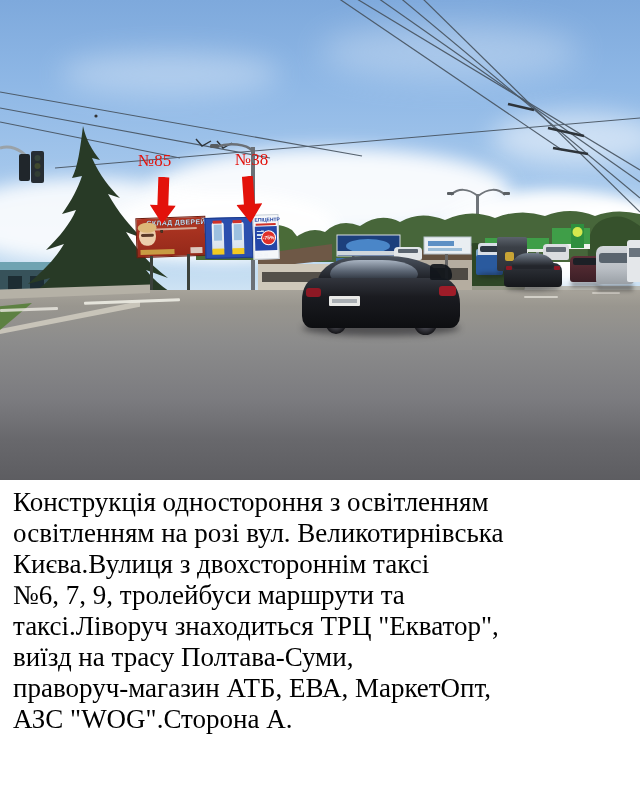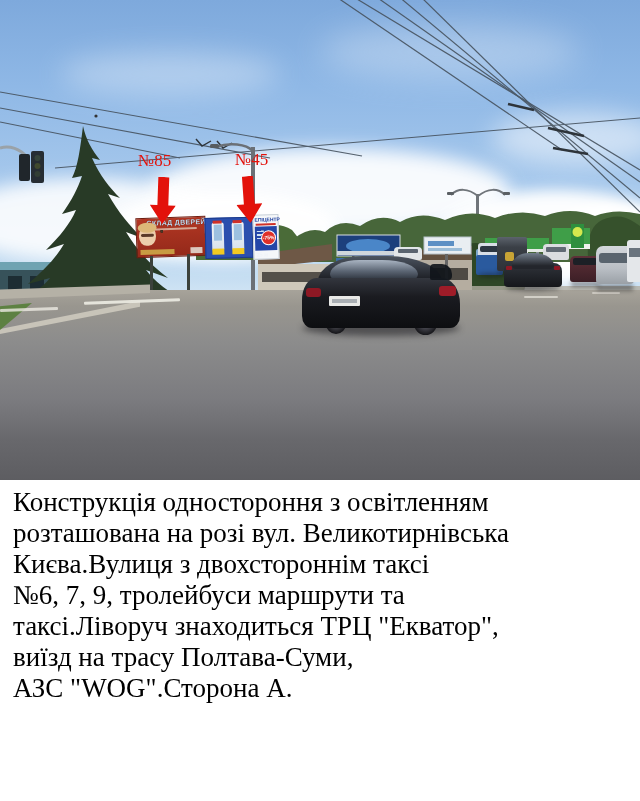--- a/index.html
+++ b/index.html
@@ -347,28 +347,29 @@
       <div class="mc-body"></div>
       <div class="mc-sidewin"></div>
       <div class="mc-tll"></div>
       <div class="mc-tlr"></div>
       <div class="mc-plate">
           <i></i>
         </div>
     </div>
 
     <div class="ann-label l85" style="color: rgb(227, 18, 11); font-family: Liberation Serif, serif;">№85</div>
-    <div class="ann-label l86" style="color: rgb(227, 18, 11);">№45</div>
+    <div class="ann-label l86" style="color: rgb(227, 18, 11);">№38</div>
     <div class="arrow a85" style="background: rgb(227, 18, 11);"></div>
     <div class="arrow a86" style="background: rgb(227, 18, 11);"></div>
   </div>
 
   <div class="caption">
     <div class="cl">Конструкція одностороння з освітленням</div>
-    <div class="cl">розташована на розі вул. Великотирнівська</div>
+    <div class="cl">освітленням на розі вул. Великотирнівська</div>
     <div class="cl">Києва.Вулиця з двохстороннім таксі</div>
     <div class="cl">№6, 7, 9, тролейбуси маршрути та</div>
     <div class="cl">таксі.Ліворуч знаходиться ТРЦ "Екватор",</div>
     <div class="cl">виїзд на трасу Полтава-Суми,</div>
+    <div class="cl">праворуч-магазин АТБ, ЕВА, МаркетОпт,</div>
     <div class="cl">АЗС "WOG".Сторона А.</div>
   </div>
 
 </div>
 
 </body></html>

